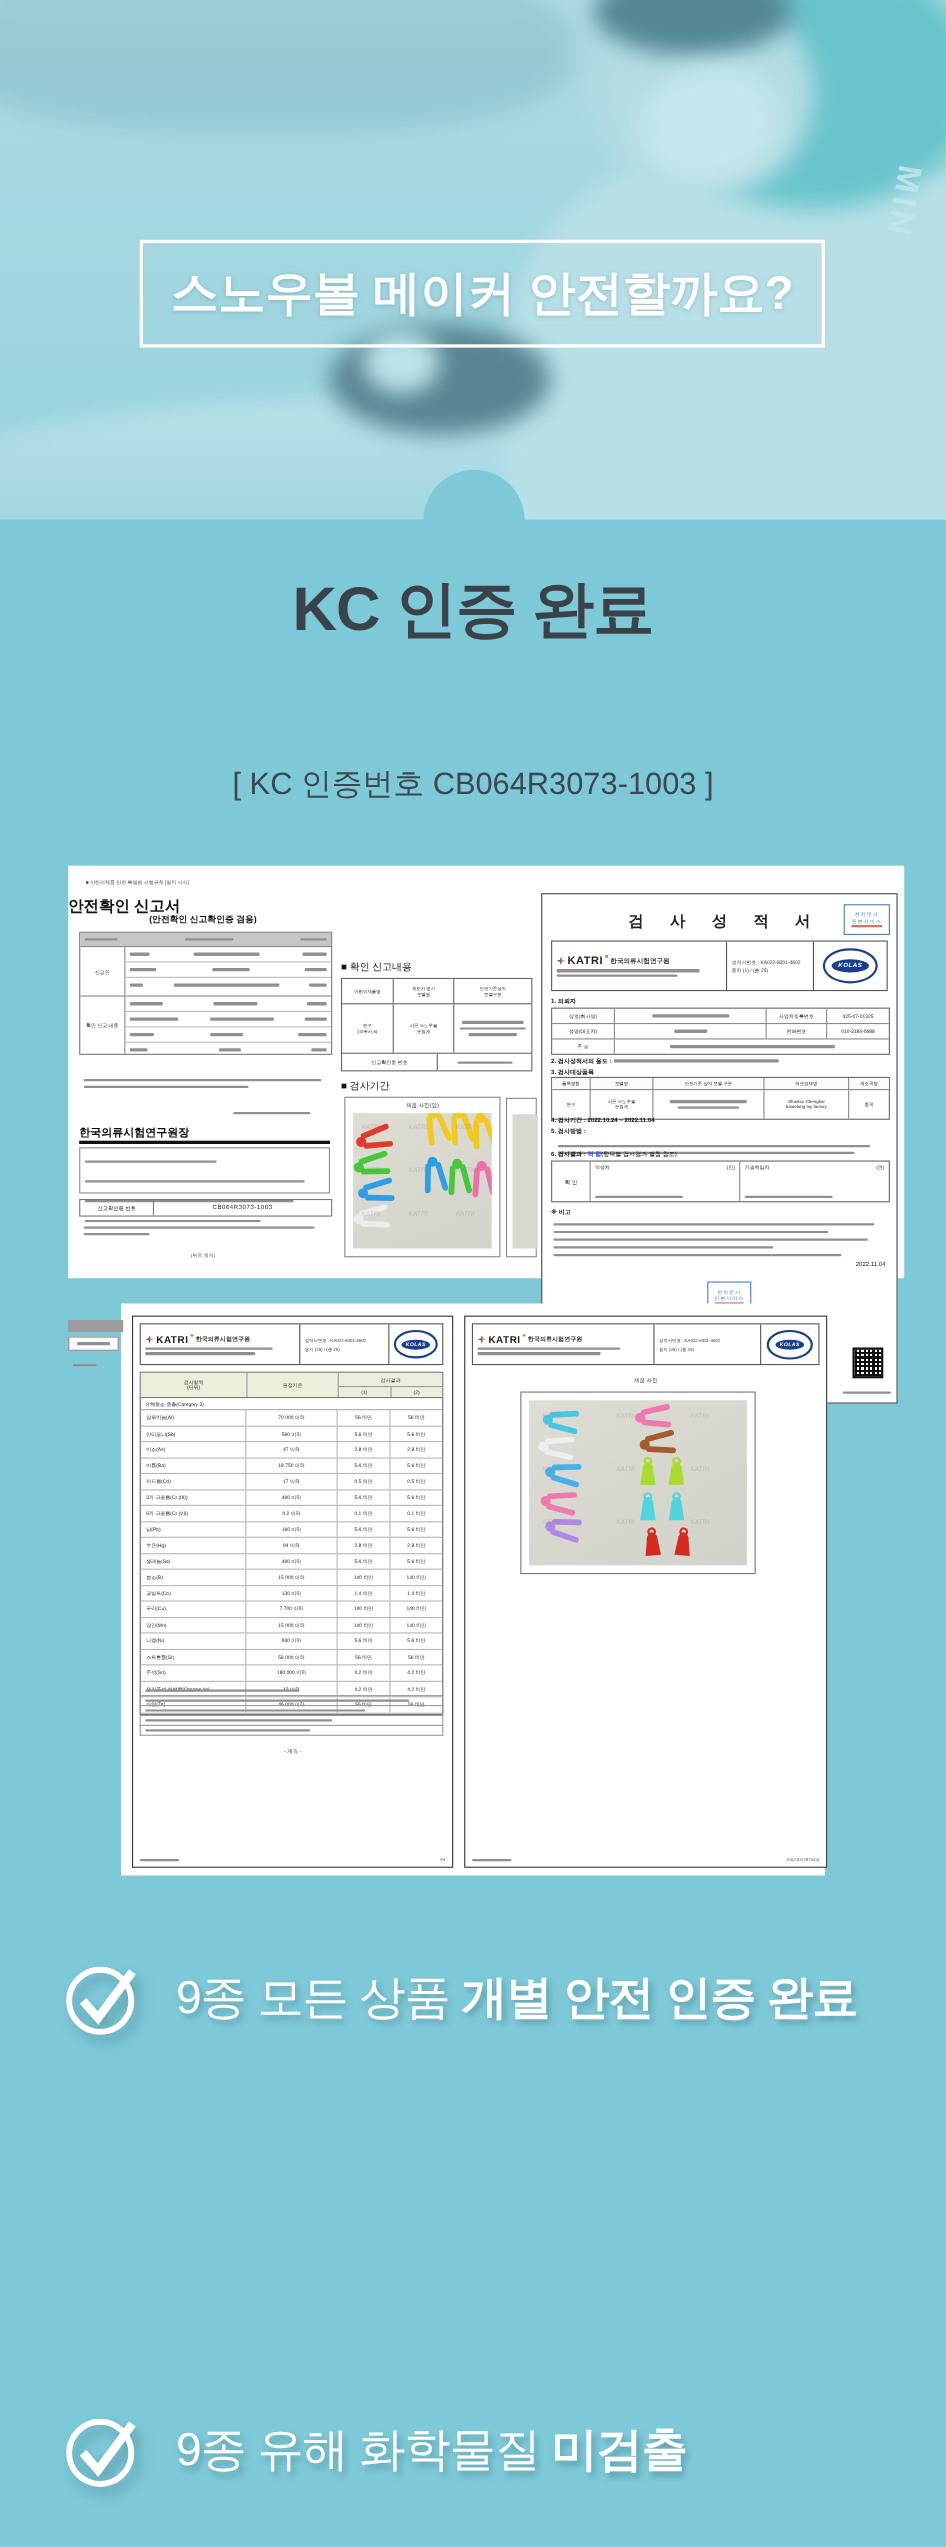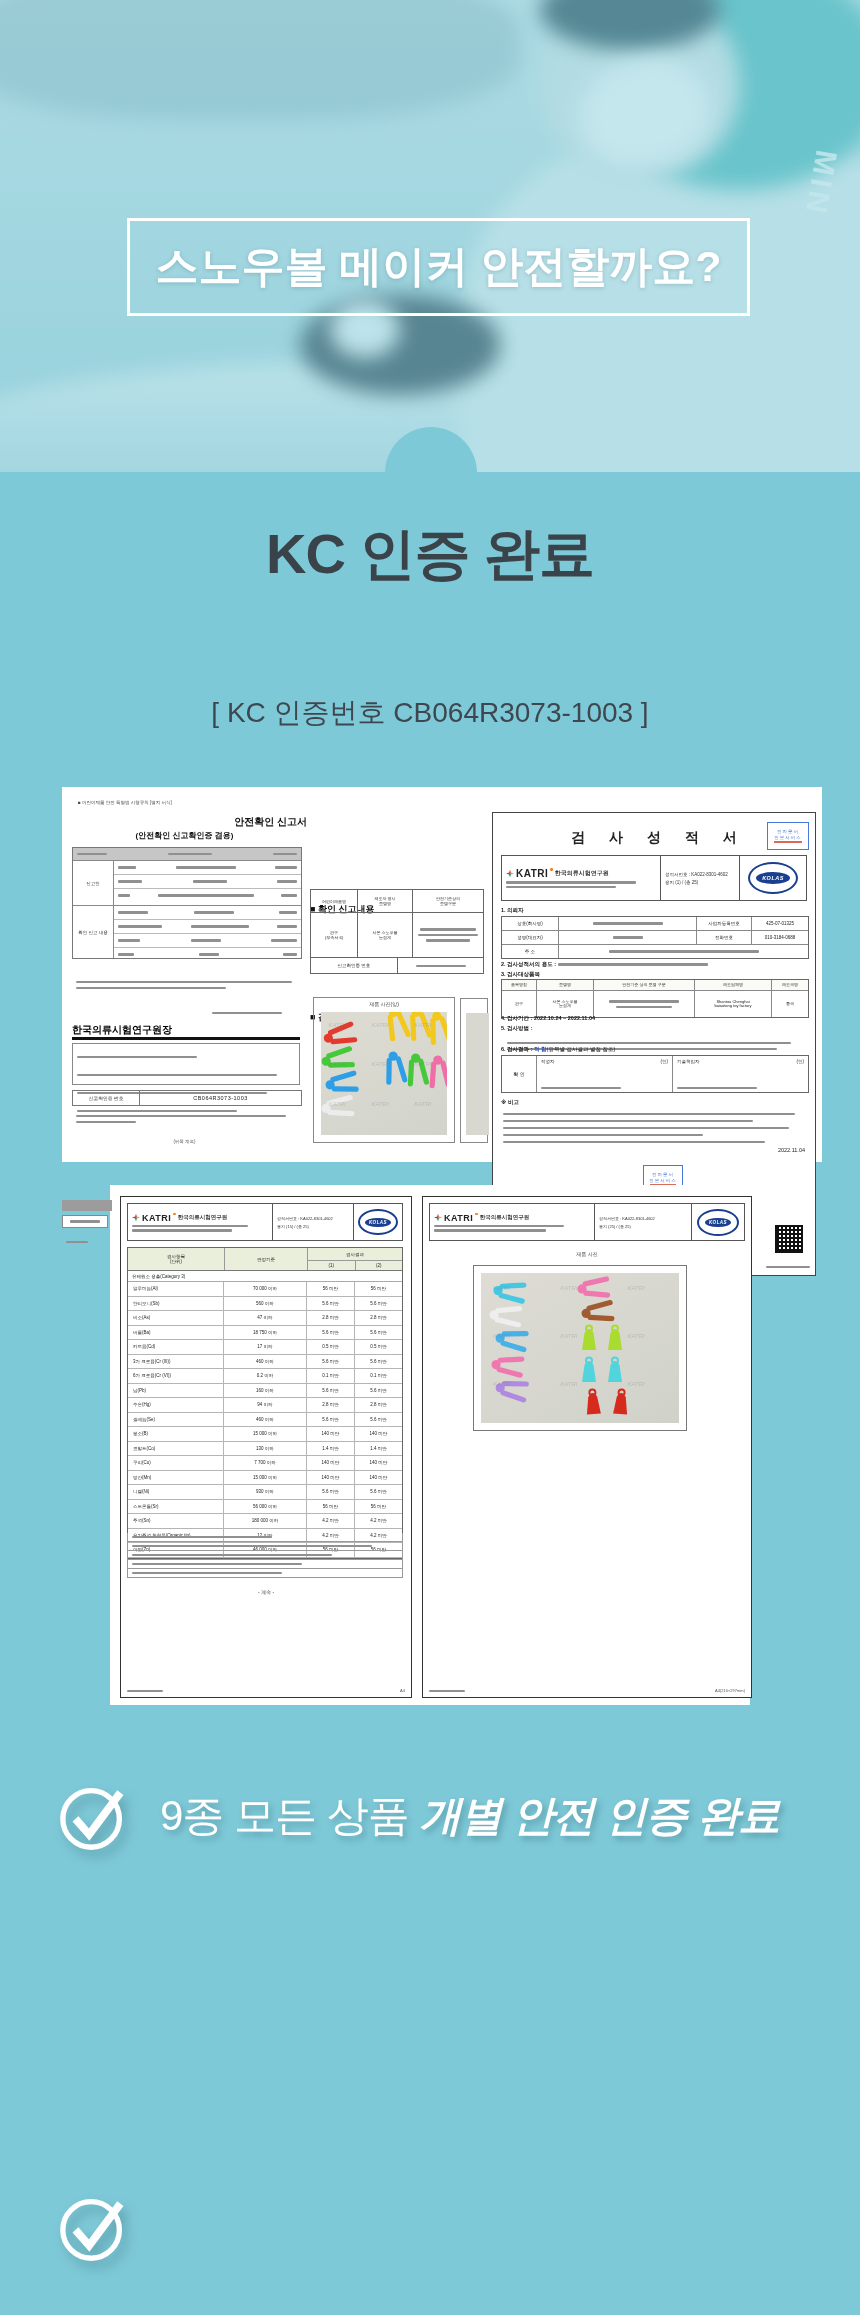--- a/index.html
+++ b/index.html
@@ -34,39 +34,39 @@
   .composite{left:62px;top:787px;width:760px;height:375px;z-index:1;}
   .report{left:492px;top:812px;width:322px;height:462px;border:1px solid #444;z-index:2;}
   .strip{left:110px;top:1185px;width:640px;height:520px;z-index:3;}
   .tablepage{left:120px;top:1196px;width:290px;height:500px;border:1px solid #333;z-index:4;}
   .photopage{left:422px;top:1196px;width:328px;height:500px;border:1px solid #333;z-index:5;}
   .fragment{left:62px;top:1200px;width:54px;height:50px;background:transparent;z-index:4;}
   .ph{display:inline-block;height:2.5px;background:#909090;border-radius:1px;vertical-align:middle;}
   .abs{position:absolute;}
   
   .pA-note{left:16px;top:13px;font-size:4.5px;color:#444;}
-  .pA-title{left:0;top:28px;width:245px;text-align:right;font-size:10px;font-weight:bold;color:#111;}
+  .pA-title{left:0;top:28px;width:245px;text-align:left;font-size:14px;font-weight:bold;color:#111;}
   .pA-sub{left:0;top:43px;width:245px;text-align:center;font-size:8px;font-weight:bold;color:#111;}
   .pA-table{left:10px;top:60px;width:228px;border:0.5px solid #777;font-size:4px;}
   .pA-gray{height:12px;background:#c6c6c6;display:flex;align-items:center;justify-content:space-between;padding:0 4px;}
   .pA-r{display:flex;border-top:0.5px solid #888;}
   .pA-lab{width:40px;display:flex;align-items:center;justify-content:center;border-right:0.5px solid #888;font-size:4.5px;color:#222;}
   .pA-body{flex:1;}
   .pA-line{height:13px;display:flex;align-items:center;justify-content:space-between;padding:0 4px;border-top:0.5px solid #bbb;}
   .pA-line:first-child{border-top:none;}
   .pA-para{left:12px;font-size:0;line-height:6px;}
   .pA-org{left:10px;top:236px;font-size:10px;font-weight:bold;color:#000;}
   .pA-rule{left:10px;top:250px;width:228px;height:2.5px;background:#111;}
   .pA-docsbox{left:10px;top:256px;width:228px;height:42px;border:0.5px solid #888;padding:3px 4px;box-sizing:border-box;}
   .pA-norow{left:10px;top:303px;width:228px;height:14px;border:0.5px solid #777;display:flex;}
   .pA-norow .l{width:66px;border-right:0.5px solid #777;display:flex;align-items:center;justify-content:center;font-size:4.8px;}
   .pA-norow .v{flex:1;display:flex;align-items:center;justify-content:center;font-size:5.5px;letter-spacing:.5px;}
   .pA-cont{left:0;top:352px;width:245px;text-align:center;font-size:4.5px;color:#555;}
   
-  .mid-h{font-size:9px;font-weight:bold;color:#111;margin-top:30px;}
+  .mid-h{font-size:9px;font-weight:normal;color:#111;}
   .mid-table{left:248px;top:102px;width:172px;border:0.5px solid #666;font-size:4px;}
   .mid-hd{display:flex;height:22px;border-bottom:0.5px solid #666;}
   .mid-hd div{display:flex;align-items:center;justify-content:center;text-align:center;border-right:0.5px solid #666;white-space:pre-line;line-height:5px;}
   .mid-hd div:last-child,.mid-bd div:last-child{border-right:none;}
   .mid-bd{display:flex;height:44px;border-bottom:0.5px solid #666;}
   .mid-bd div{border-right:0.5px solid #666;display:flex;flex-direction:column;align-items:center;justify-content:center;gap:3px;text-align:center;line-height:5px;white-space:pre-line;}
   .mid-ft{height:15px;display:flex;align-items:center;}
   .mid-ft .a{width:86px;text-align:center;font-size:4.5px;border-right:0.5px solid #666;height:100%;display:flex;align-items:center;justify-content:center;}
   .mid-ft .b{flex:1;text-align:center;}
   .mc1{width:46px}.mc2{width:54px}.mc3{flex:1}
@@ -136,21 +136,21 @@
   .tp-fn{left:6px;width:276px;border:0.5px solid #999;border-top:none;height:9px;display:flex;align-items:center;padding-left:4px;box-sizing:border-box;}
   .tp-cont{left:0;width:290px;text-align:center;font-size:5px;color:#333;}
   .pfoot{position:absolute;bottom:4px;font-size:4px;color:#555;}
   
   .pp-cap{left:0;top:54px;width:100%;text-align:center;font-size:5px;color:#333;}
   .pp-frame{left:50px;top:68px;width:212px;height:164px;border:1px solid #777;}
   
   .cl-item{position:absolute;left:56px;display:flex;align-items:center;gap:26px;z-index:2;}
   .cl-icon{filter:drop-shadow(5px 7px 6px rgba(44,98,110,.40));}
   .cl-text{color:#fff;font-size:42px;letter-spacing:-1px;text-shadow:3px 4px 6px rgba(44,98,110,.40);white-space:nowrap;}
-  .cl-text .b{font-weight:bold;font-style:italic;}
+  .cl-text .b{font-weight:bold;}
 </style>
 </head>
 <body>
 
 <div class="page">
 
   <section class="hero">
     <div class="blob treeline"></div>
     <div class="blob snowground"></div>
     <div class="blob jacket"></div>
@@ -741,15 +741,16 @@
       <circle cx="36" cy="43" r="29" fill="none" stroke="#fff" stroke-width="5.5"></circle>
       <path d="M20 43 L34 59 L66 16" fill="none" stroke="#fff" stroke-width="8"></path>
     </svg>
     <div class="cl-text"><span>9종 모든 상품 </span><span class="b">개별 안전 인증 완료</span></div>
   </div>
   <div class="cl-item" style="top:2188px">
     <svg class="cl-icon" width="78" height="78" viewBox="0 0 80 80">
       <circle cx="36" cy="43" r="29" fill="none" stroke="#fff" stroke-width="5.5"></circle>
       <path d="M20 43 L34 59 L66 16" fill="none" stroke="#fff" stroke-width="8"></path>
     </svg>
+    <div class="cl-text"><span>9종 유해 화학물질 </span><span class="b">미검출</span></div>
   </div>
 
 </div>
 
 </body></html>

